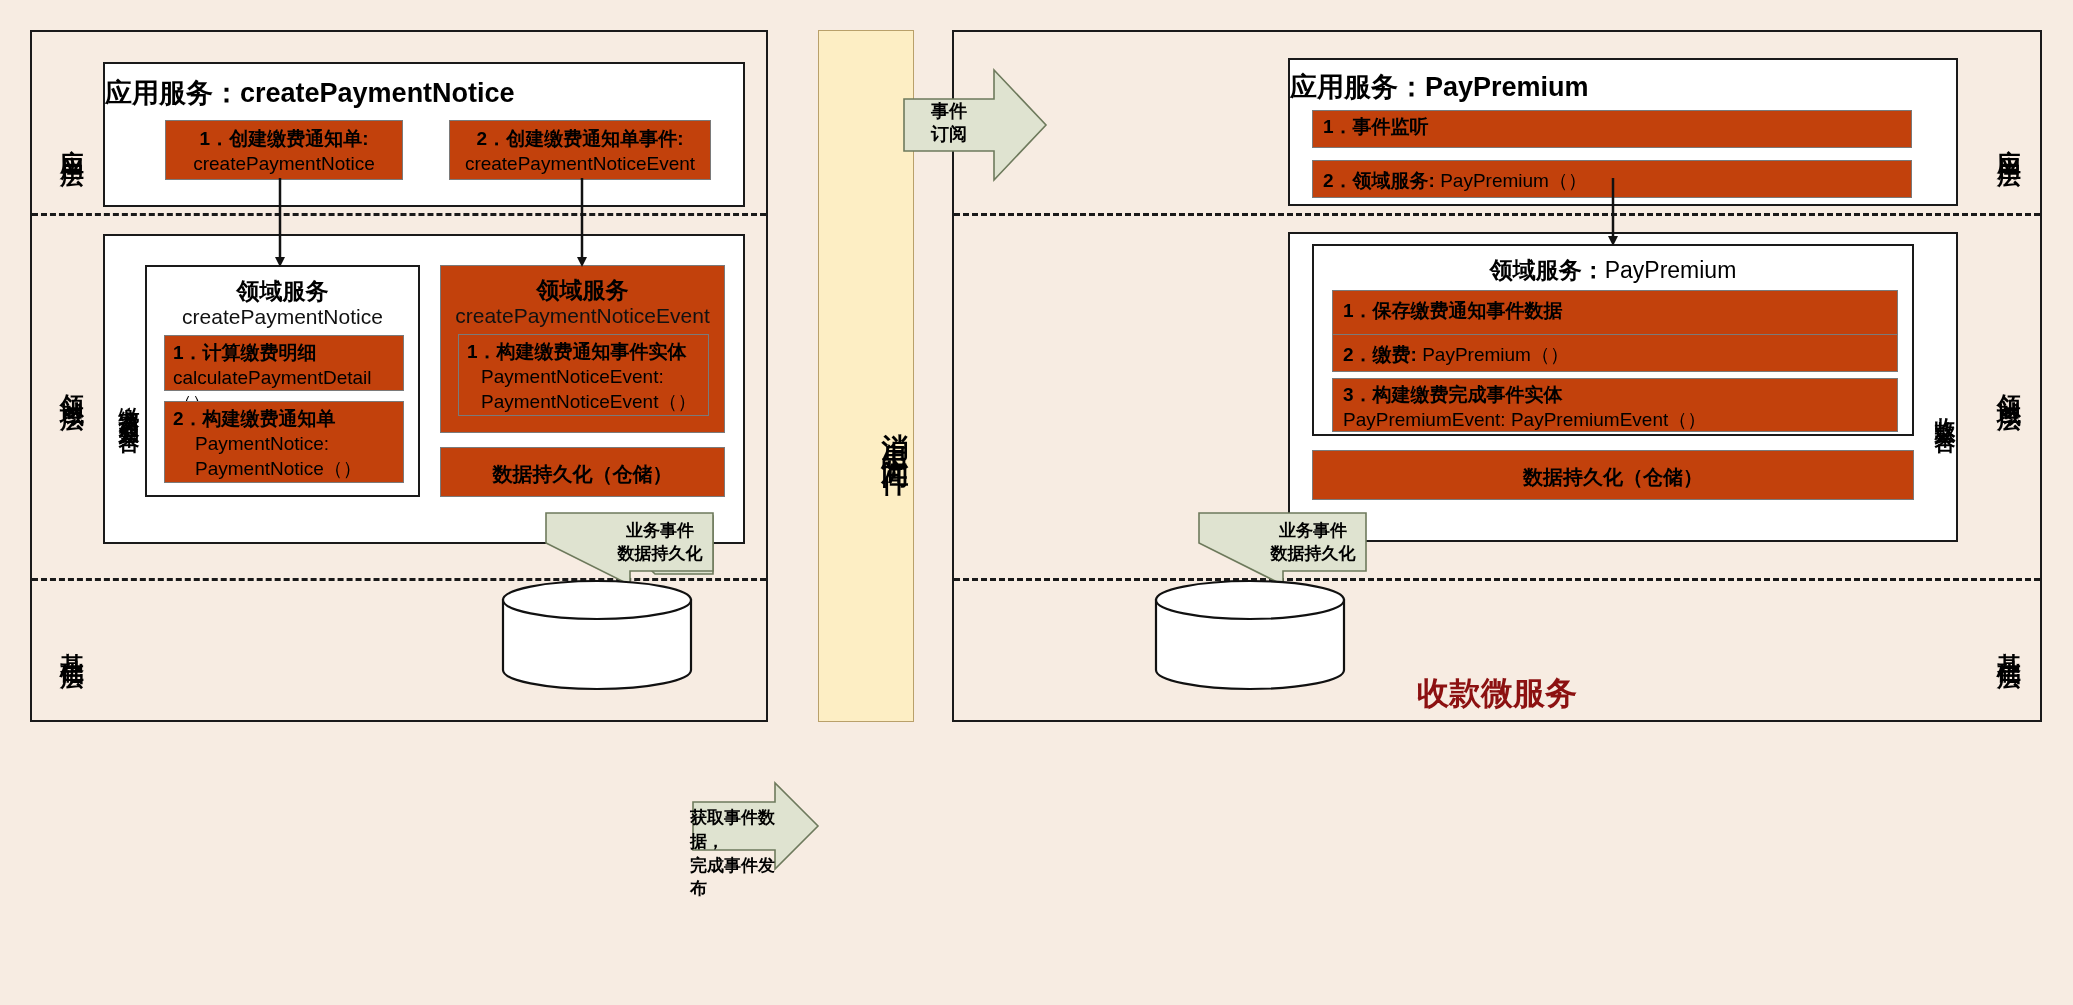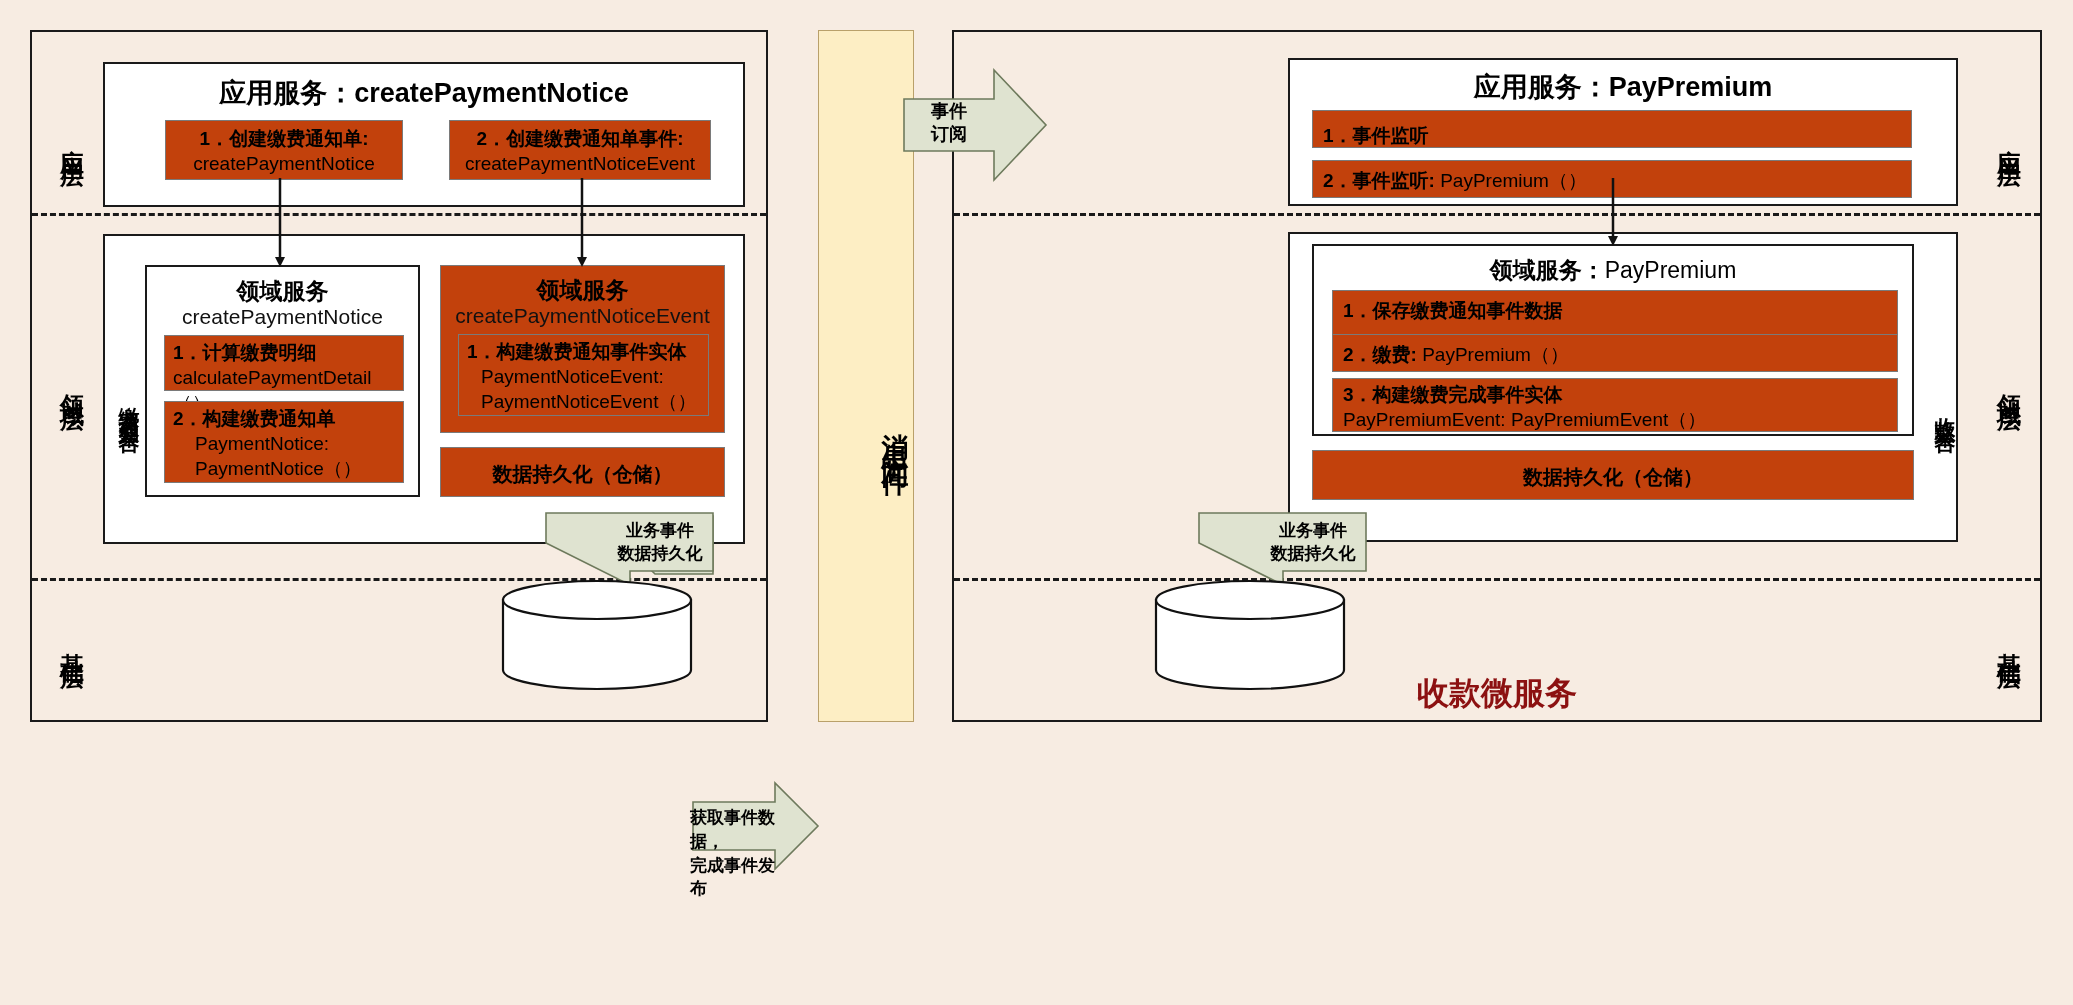--- a/index.html
+++ b/index.html
@@ -33,21 +33,21 @@
     border: 1.5px solid #7a7a7a;
   }
   .innerbox-dark {
     position: absolute;
     background: #ffffff;
     border: 2px solid #1a1a1a;
   }
   .svc-title {
     position: absolute;
     width: 100%;
-    text-align: center;
+    text-align: left;
     font-size: 27px;
     font-weight: bold;
     color: #000;
     white-space: nowrap;
   }
   .svc-title .mono { font-weight: bold; }
 
   .dom-title {
     position: absolute;
     width: 100%;
@@ -286,27 +286,27 @@
 
   <div class="vlabel" style="left:1985px; top:86px; width:36px; height:110px;">应用层</div>
   <div class="vlabel" style="left:1985px; top:330px; width:36px; height:110px;">领域层</div>
   <div class="vlabel" style="left:1985px; top:588px; width:36px; height:110px;">基础层</div>
 
   <div class="whitebox" style="left:1288px; top:58px; width:670px; height:148px;">
     <div class="svc-title" style="top:9px;">
       <span>应用服务：</span><span class="mono">PayPremium</span>
     </div>
     <div class="innerbox" style="left:22px; top:50px; width:600px; height:38px;">
-      <div class="step" style="left:10px; top:12px;">
+      <div class="step" style="left:10px; top:3px;">
         <span class="n">1．</span><b>事件监听</b>
       </div>
     </div>
     <div class="innerbox" style="left:22px; top:100px; width:600px; height:38px;">
       <div class="step" style="left:10px; top:7px;">
-        <span class="n">2．</span><b>事件监听:</b>&nbsp;<span class="lt">PayPremium（）</span>
+        <span class="n">2．</span><b>领域服务:</b>&nbsp;<span class="lt">PayPremium（）</span>
       </div>
     </div>
   </div>
 
   <div class="whitebox" style="left:1288px; top:232px; width:670px; height:310px;"></div>
 
   <div class="vlabel-sm" style="left:1924px; top:330px; width:32px; height:160px;">收款聚合</div>
 
   <div class="innerbox-dark" style="left:1312px; top:244px; width:602px; height:192px;">
     <div class="dom-title" style="top:9px;">

